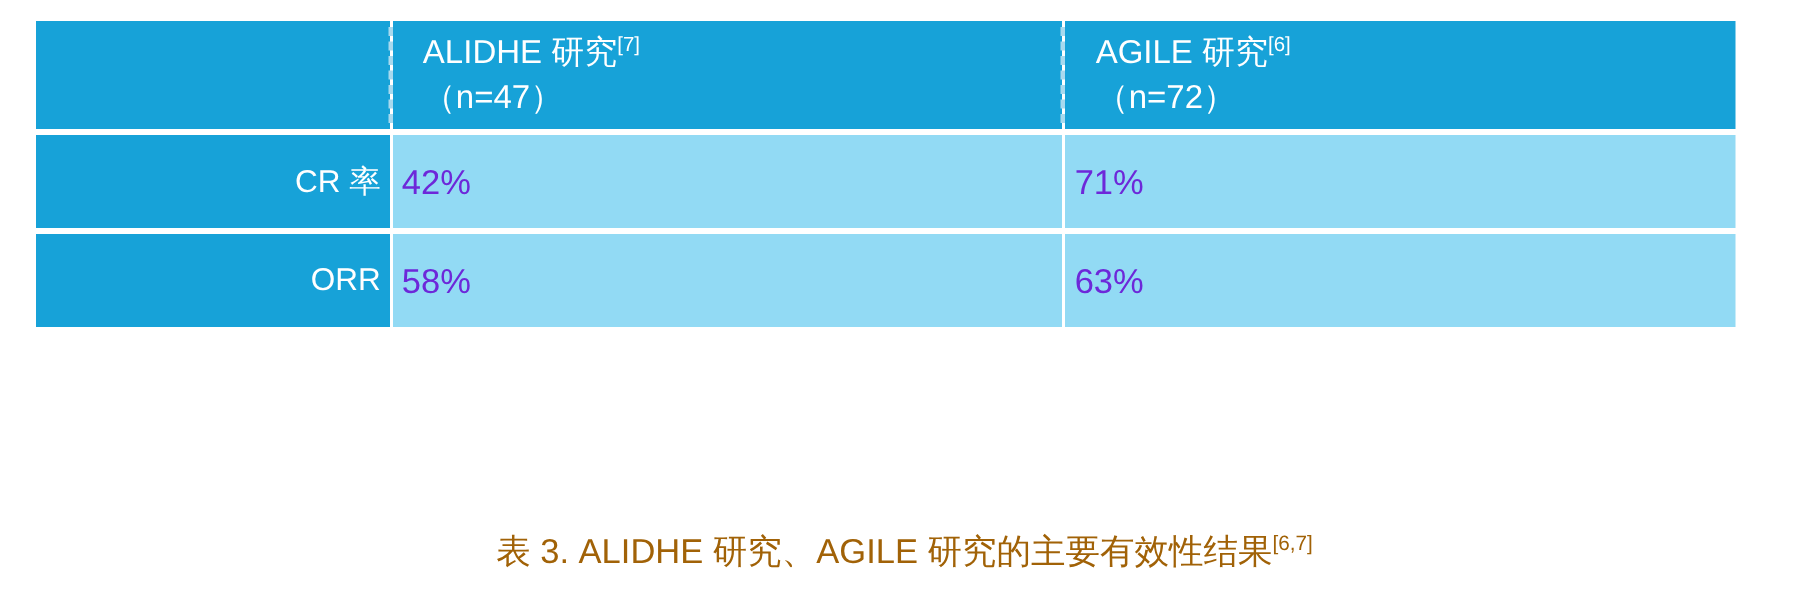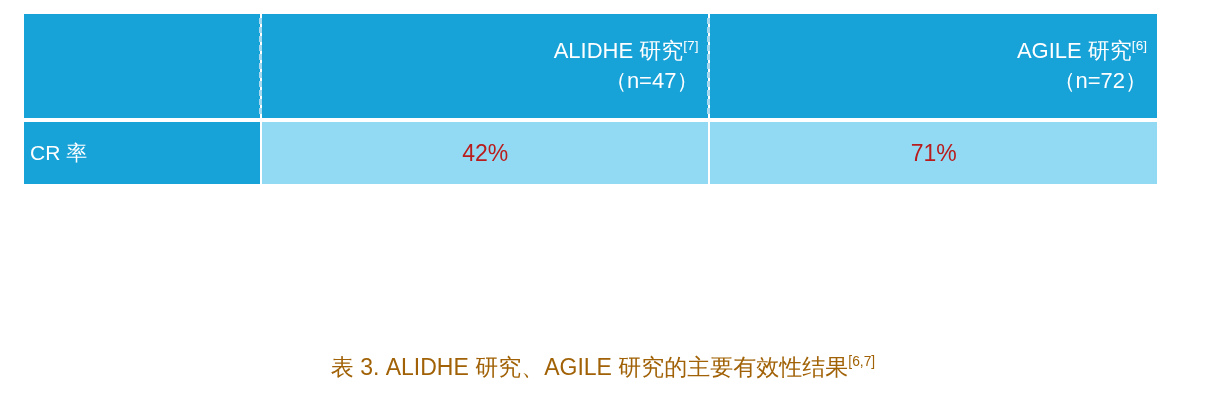--- a/index.html
+++ b/index.html
@@ -30,27 +30,27 @@
     margin: -4px -2px;
   }
 
   col.c-label { width: 196px; }
   col.c-data  { width: 371px; }
 
   
   thead th {
     background: #17A2D8;
     color: #ffffff;
-    height: 104px;
+    height: 72px;
     vertical-align: middle;
-    text-align: right;
+    text-align: left;
     font-weight: normal;
     font-size: 22px;
     line-height: 1.38;
-    padding: 0 10px;
+    padding: 0 20px;
     position: relative;
   }
   thead th.corner { }
   thead th.dashed-left::before {
     content: "";
     position: absolute;
     left: -3px;
     top: 4px;
     bottom: 4px;
     width: 0;
@@ -63,31 +63,30 @@
     vertical-align: super;
     line-height: 0;
   }
 
   
   tbody th.rowlabel {
     background: #17A2D8;
     color: #ffffff;
     font-weight: normal;
     font-size: 21px;
-    text-align: left;
+    text-align: right;
     vertical-align: middle;
     height: 62px;
     padding: 0 6px;
     white-space: nowrap;
   }
   tbody td.val {
-    text-align: center;
     vertical-align: middle;
     font-size: 23px;
-    color: #b91c1c;
+    color: #6d28d9;
     height: 62px;
     padding: 0 6px;
   }
   tbody tr.band-a td.val { background: #92DAF4; }
   tbody tr.band-b td.val { background: #C8EBFA; }
 
   
   #caption {
     position: absolute;
     left: 0;
@@ -122,17 +121,22 @@
           <span class="hdr-line2">（n=72）</span>
         </th>
       </tr>
     </thead>
     <tbody>
       <tr class="band-a">
         <th class="rowlabel">CR 率</th>
         <td class="val">42%</td>
         <td class="val">71%</td>
       </tr>
+      <tr class="band-a">
+        <th class="rowlabel">ORR</th>
+        <td class="val">58%</td>
+        <td class="val">63%</td>
+      </tr>
     </tbody>
   </table>
 </div>
 
 <div id="caption"><span>表 3. ALIDHE 研究、AGILE 研究的主要有效性结果</span><sup class="ref">[6,7]</sup></div>
 
 </body></html>

